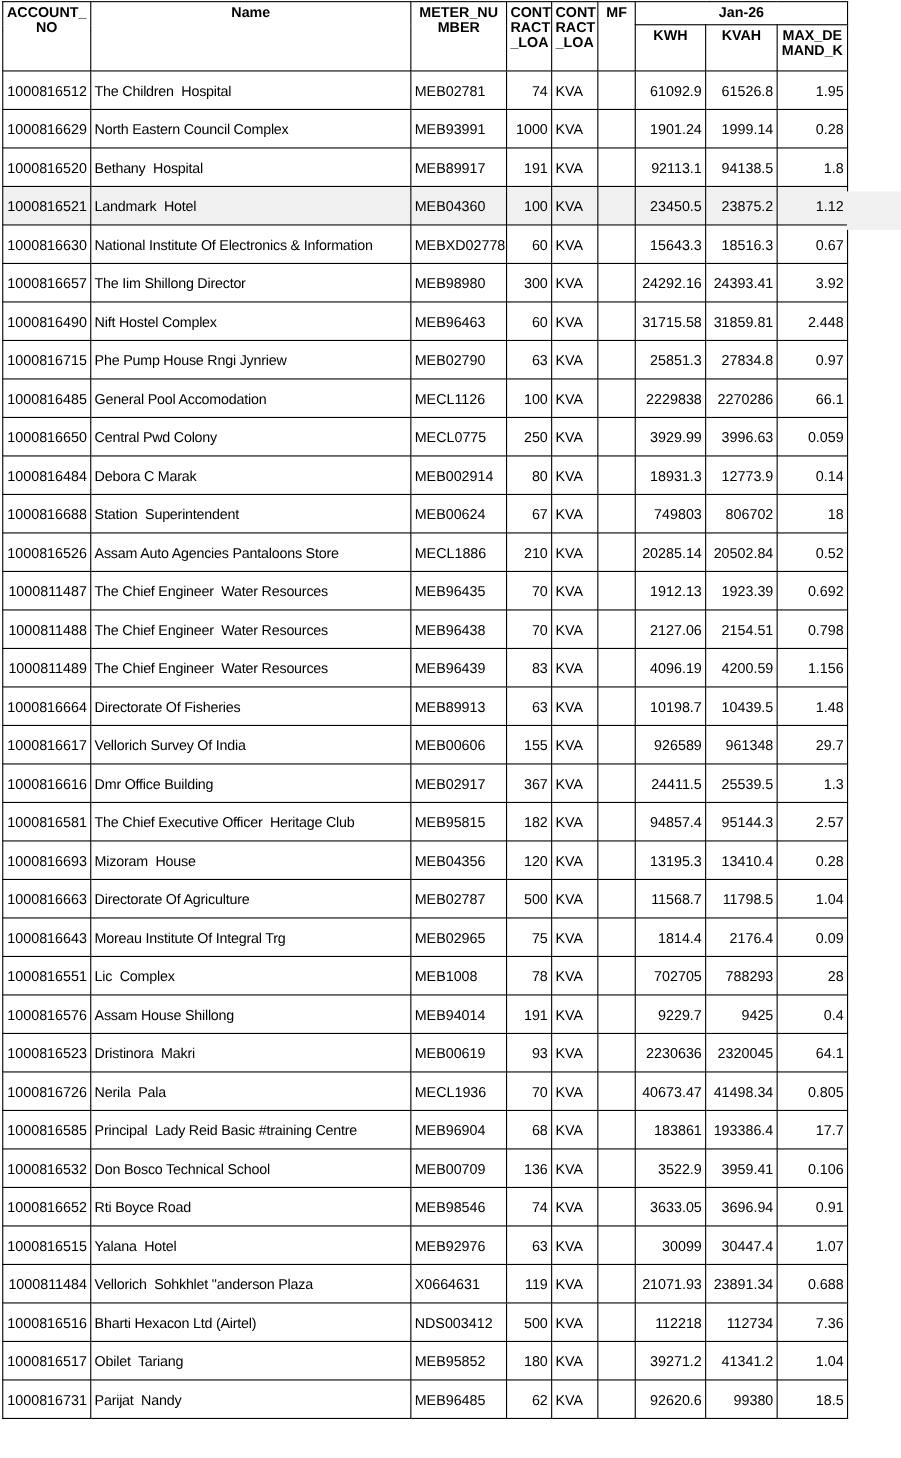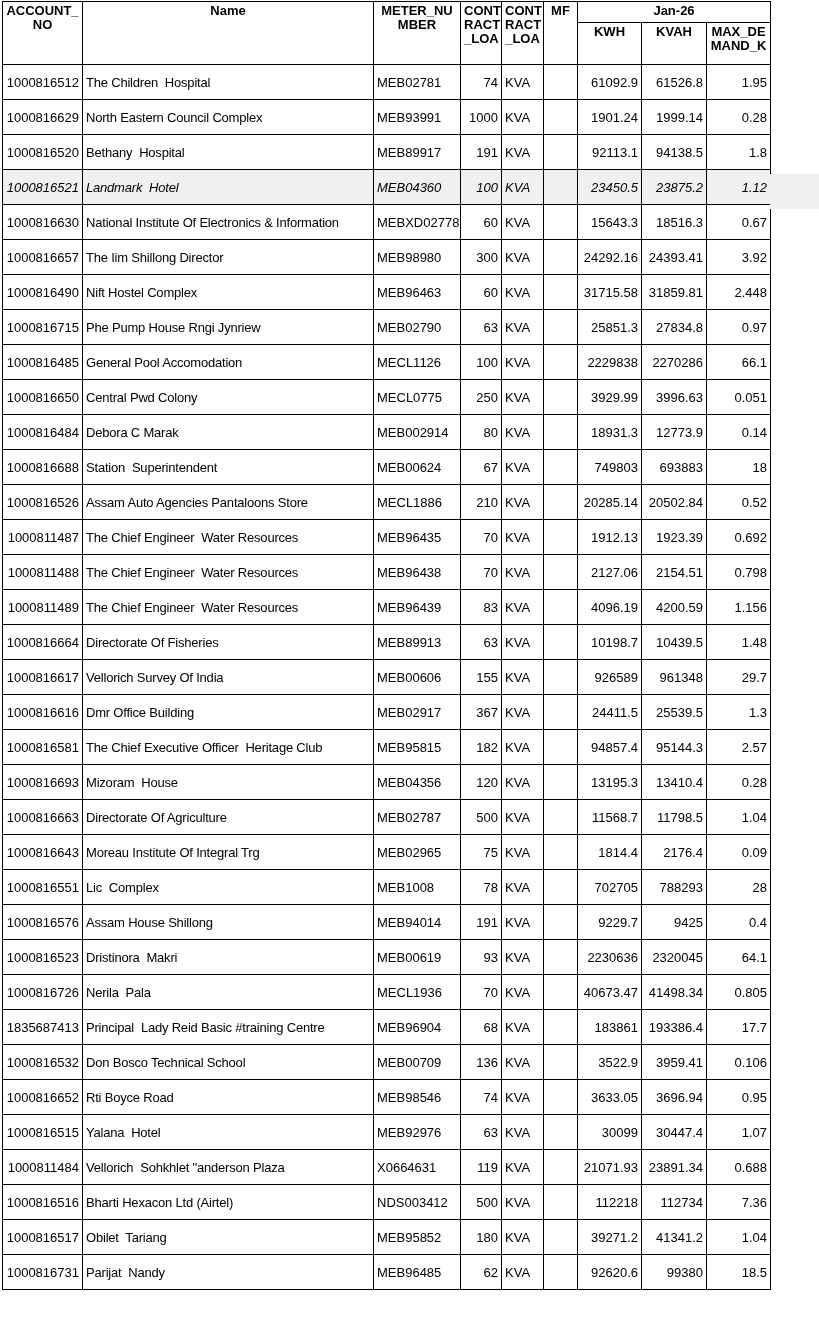--- a/index.html
+++ b/index.html
@@ -46,21 +46,21 @@
   th.h-left { text-align: left; margin-top: 37px; }
   tbody tr { height: 35px; }
   tbody td {
     vertical-align: middle;
     white-space: pre;
   }
   td.al-right  { text-align: right; }
   td.al-left   { text-align: left; }
   td.al-center { text-align: center; }
   td.cell-name { letter-spacing: -0.2px; }
-  tbody tr.highlight td { background: var(--hl-color, #f0f0f0); font-style: italic; }
+  tbody tr.highlight td { background: var(--hl-color, #f0f0f0); }
   .highlight-strip {
     position: absolute;
     left: 770px;
     top: 174px;
     width: 49px;
     height: 35px;
     background: var(--hl-color, #f0f0f0);
   }
 </style>
 </head>
@@ -205,42 +205,42 @@
         </tr>
         <tr>
           <td class="al-right">1000816650</td>
           <td class="al-left cell-name">Central Pwd Colony</td>
           <td class="al-left">MECL0775</td>
           <td class="al-right">250</td>
           <td class="al-left">KVA</td>
           <td class="al-center"></td>
           <td class="al-right">3929.99</td>
           <td class="al-right">3996.63</td>
-          <td class="al-right">0.051</td>
+          <td class="al-right">0.059</td>
         </tr>
         <tr>
           <td class="al-right">1000816484</td>
           <td class="al-left cell-name">Debora C Marak</td>
           <td class="al-left">MEB002914</td>
           <td class="al-right">80</td>
           <td class="al-left">KVA</td>
           <td class="al-center"></td>
           <td class="al-right">18931.3</td>
           <td class="al-right">12773.9</td>
           <td class="al-right">0.14</td>
         </tr>
         <tr>
           <td class="al-right">1000816688</td>
           <td class="al-left cell-name">Station  Superintendent</td>
           <td class="al-left">MEB00624</td>
           <td class="al-right">67</td>
           <td class="al-left">KVA</td>
           <td class="al-center"></td>
           <td class="al-right">749803</td>
-          <td class="al-right">693883</td>
+          <td class="al-right">806702</td>
           <td class="al-right">18</td>
         </tr>
         <tr>
           <td class="al-right">1000816526</td>
           <td class="al-left cell-name">Assam Auto Agencies Pantaloons Store</td>
           <td class="al-left">MECL1886</td>
           <td class="al-right">210</td>
           <td class="al-left">KVA</td>
           <td class="al-center"></td>
           <td class="al-right">20285.14</td>
@@ -395,21 +395,21 @@
           <td class="al-left cell-name">Nerila  Pala</td>
           <td class="al-left">MECL1936</td>
           <td class="al-right">70</td>
           <td class="al-left">KVA</td>
           <td class="al-center"></td>
           <td class="al-right">40673.47</td>
           <td class="al-right">41498.34</td>
           <td class="al-right">0.805</td>
         </tr>
         <tr>
-          <td class="al-right">1835687413</td>
+          <td class="al-right">1000816585</td>
           <td class="al-left cell-name">Principal  Lady Reid Basic #training Centre</td>
           <td class="al-left">MEB96904</td>
           <td class="al-right">68</td>
           <td class="al-left">KVA</td>
           <td class="al-center"></td>
           <td class="al-right">183861</td>
           <td class="al-right">193386.4</td>
           <td class="al-right">17.7</td>
         </tr>
         <tr>
@@ -425,21 +425,21 @@
         </tr>
         <tr>
           <td class="al-right">1000816652</td>
           <td class="al-left cell-name">Rti Boyce Road</td>
           <td class="al-left">MEB98546</td>
           <td class="al-right">74</td>
           <td class="al-left">KVA</td>
           <td class="al-center"></td>
           <td class="al-right">3633.05</td>
           <td class="al-right">3696.94</td>
-          <td class="al-right">0.95</td>
+          <td class="al-right">0.91</td>
         </tr>
         <tr>
           <td class="al-right">1000816515</td>
           <td class="al-left cell-name">Yalana  Hotel</td>
           <td class="al-left">MEB92976</td>
           <td class="al-right">63</td>
           <td class="al-left">KVA</td>
           <td class="al-center"></td>
           <td class="al-right">30099</td>
           <td class="al-right">30447.4</td>

